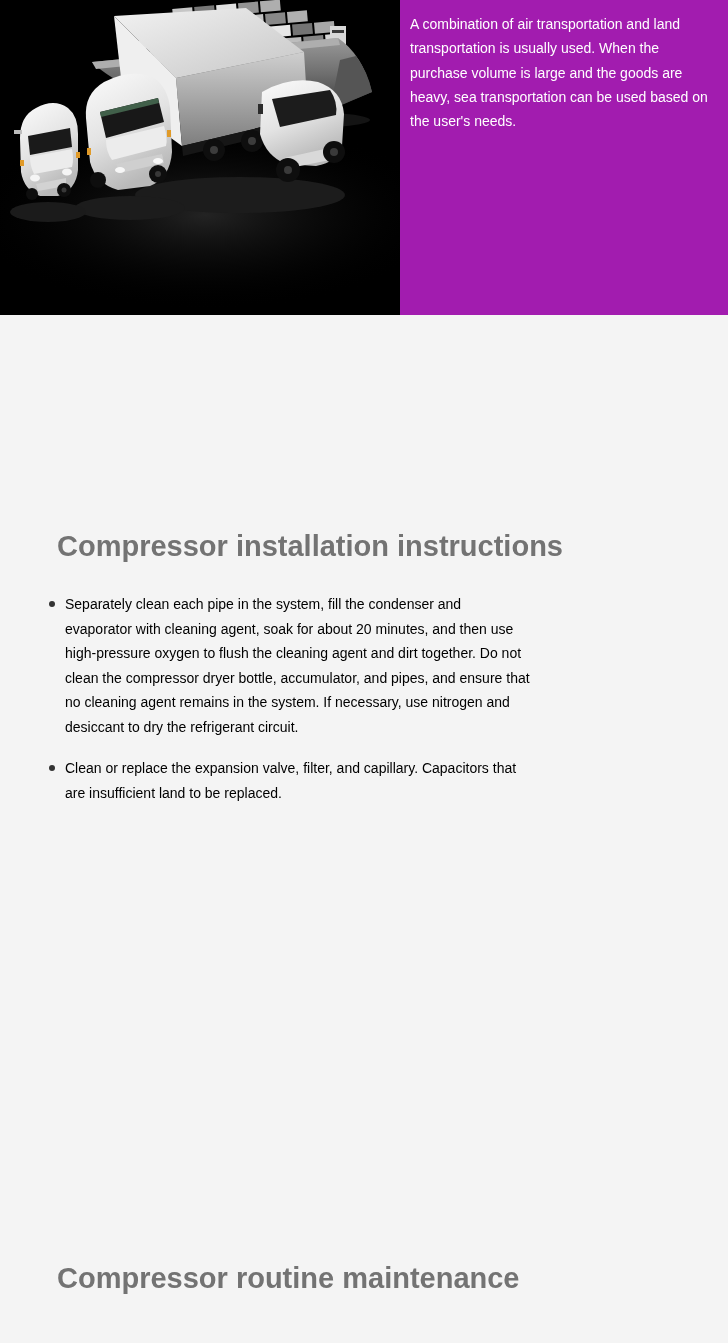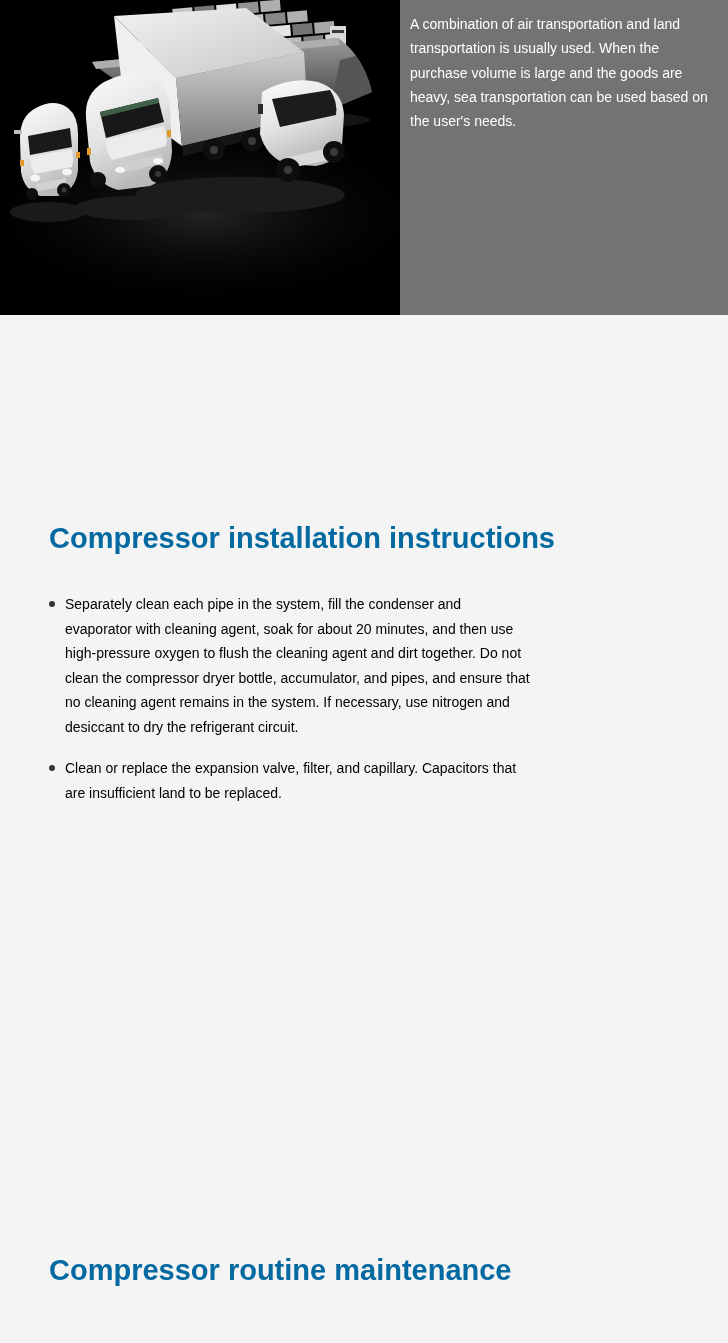--- a/index.html
+++ b/index.html
@@ -11,21 +11,21 @@
     font-family: "Liberation Sans", sans-serif;
     overflow: hidden;
   }
 
   
   .hero {
     position: absolute;
     top: 0; left: 0;
     width: 728px;
     height: 315px;
-    background: #737373;
+    background: #a21caf;
   }
   .hero-art {
     position: absolute;
     top: 0; left: 0;
     width: 400px;
     height: 315px;
     display: block;
   }
   .hero-caption {
     position: absolute;
@@ -36,25 +36,25 @@
     color: #ffffff;
     font-size: 14px;
     line-height: 24.3px;
     font-weight: 400;
   }
 
   
   .section-heading {
     position: absolute;
     left: 45px;
-    margin: 4px;
+    margin: 12px;
     font-size: 29px;
     line-height: 36px;
     font-weight: 700;
-    color: #0369a1;
+    color: #737373;
     white-space: nowrap;
   }
   #heading-installation { top: 516px; }
   #heading-maintenance  { top: 1248px; }
 
   .bullet-list {
     position: absolute;
     left: 45px;
     top: 592px;
     width: 485px;

